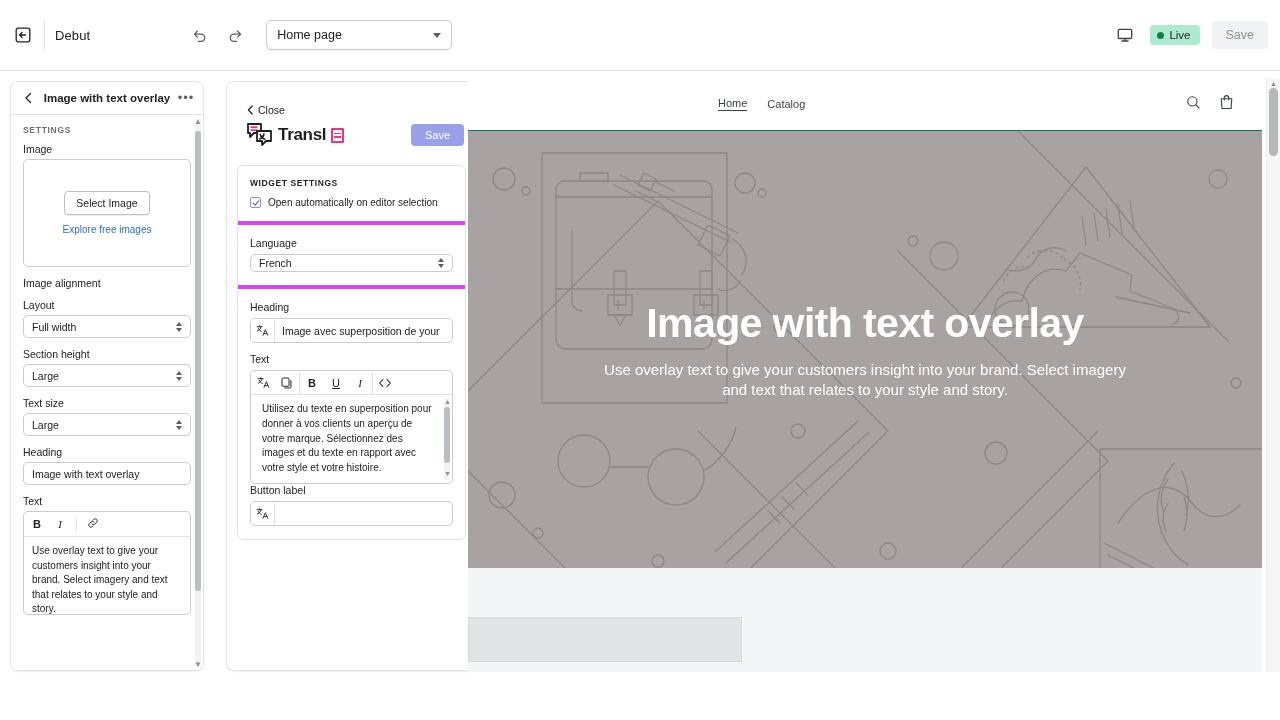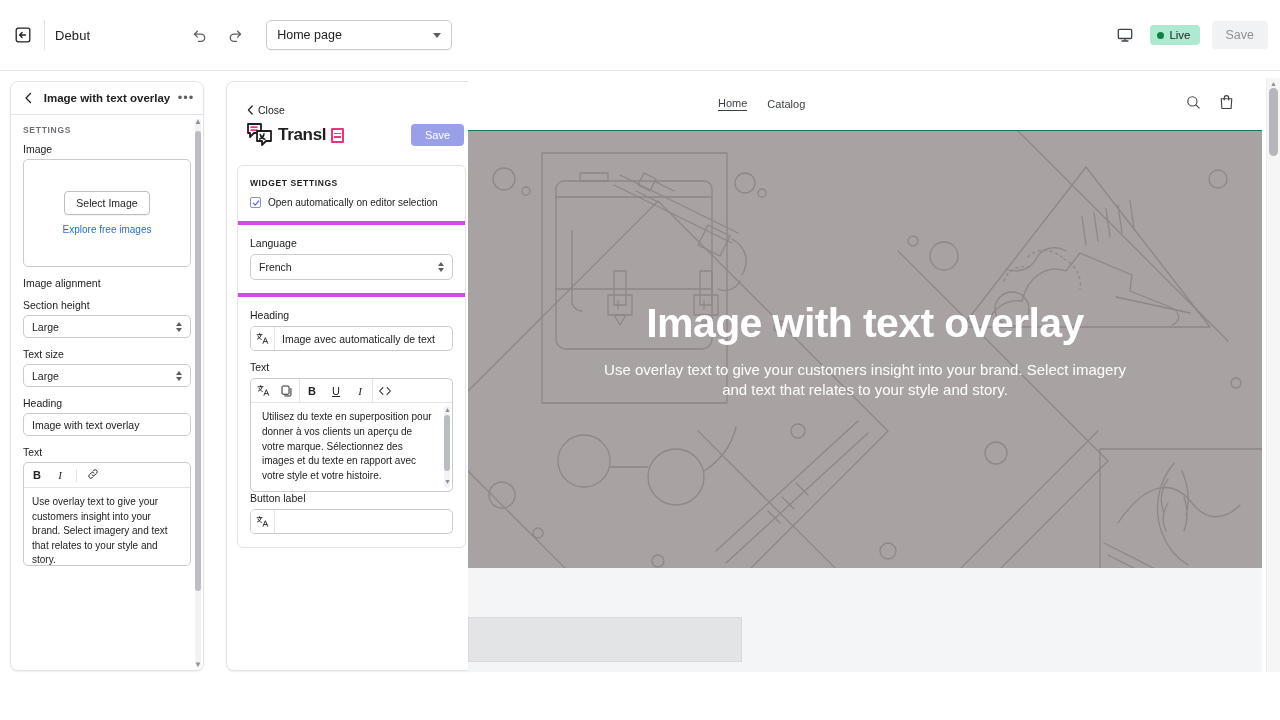--- a/index.html
+++ b/index.html
@@ -169,21 +169,21 @@
   }
   .cb-row { display:flex; align-items:center; gap:7px; cursor:pointer; }
   .cb {
     width:11px;height:11px;border:1px solid #8a8fd8; border-radius:2px; background:#fff;
     display:flex;align-items:center;justify-content:center;
   }
   .cb svg { display:block; }
   .cb-text { font-size:10px; color:#202223; }
   .m-field-label { font-size:10.5px; color:#202223; margin-bottom:5px; }
   .m-select {
-    border:1px solid #c9cccf; border-radius:5px; height:26px; background:#fff;
+    border:1px solid #c9cccf; border-radius:5px; height:18px; background:#fff;
     display:flex; align-items:center; padding:0 8px; font-size:10.5px; color:#202223; cursor:pointer;
   }
   .m-select .v { flex:1; }
   .tr-input-wrap {
     display:flex; align-items:stretch; border:1px solid #c9cccf; border-radius:5px; overflow:hidden; background:#fff;
   }
   .tr-ico {
     width:24px; border-right:1px solid #e1e3e5; display:flex;
     align-items:center; justify-content:center; background:#fff; cursor:pointer;
   }
@@ -328,20 +328,30 @@
         <div class="img-drop">
           <div class="select-image-btn">Select Image</div>
           <div class="explore-link">Explore free images</div>
         </div>
       </div>
 
       <div class="field-block">
         <div class="field-label">Image alignment</div>
       </div>
 
+      <div class="field-block">
+        <div class="field-label">Layout</div>
+        <div class="select-ctl">
+          <span class="v">Full width</span>
+          <span class="stepper">
+              <i class="up"></i>
+              <i class="dn"></i>
+            </span>
+        </div>
+      </div>
 
       <div class="field-block">
         <div class="field-label">Section height</div>
         <div class="select-ctl">
           <span class="v">Large</span>
           <span class="stepper">
               <i class="up"></i>
               <i class="dn"></i>
             </span>
         </div>
@@ -437,21 +447,21 @@
 
       <div class="card-sec">
         <div class="m-field-label">Heading</div>
         <div class="tr-input-wrap">
           <span class="tr-ico">
             <svg width="13" height="13" viewBox="0 0 16 16" fill="none">
               <path d="M1.3 3.3h6.2M4.4 2v1.3M6.1 3.3c0 2.6-2 4.6-4.3 5.4M2.6 5.1c.7 1.9 2.2 3.4 4 4" stroke="#202223" stroke-width="1.1" stroke-linecap="round"></path>
               <path d="m8.6 14 2.9-7 2.9 7M9.7 11.8h3.7" stroke="#202223" stroke-width="1.1" stroke-linecap="round" stroke-linejoin="round"></path>
             </svg>
           </span>
-          <span class="tr-val">Image avec automatically de text</span>
+          <span class="tr-val">Image avec superposition de your</span>
         </div>
 
         <div class="m-field-label" style="margin-top:10px">Text</div>
         <div class="m-rte">
           <div class="m-rte-toolbar">
             <div class="m-rte-btn">
               <svg width="13" height="13" viewBox="0 0 16 16" fill="none">
                 <path d="M1.3 3.3h6.2M4.4 2v1.3M6.1 3.3c0 2.6-2 4.6-4.3 5.4M2.6 5.1c.7 1.9 2.2 3.4 4 4" stroke="#202223" stroke-width="1.1" stroke-linecap="round"></path>
                 <path d="m8.6 14 2.9-7 2.9 7M9.7 11.8h3.7" stroke="#202223" stroke-width="1.1" stroke-linecap="round" stroke-linejoin="round"></path>
               </svg>

